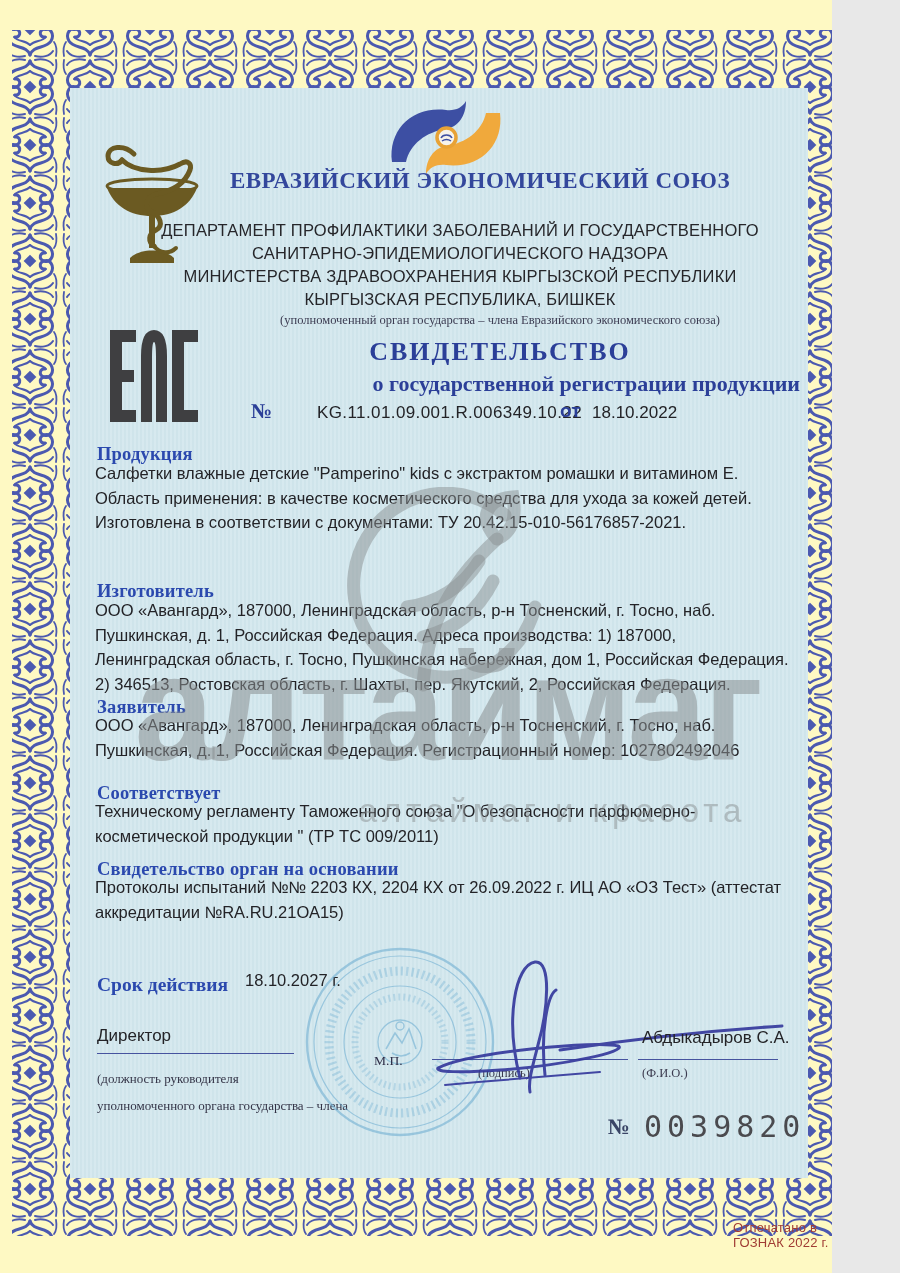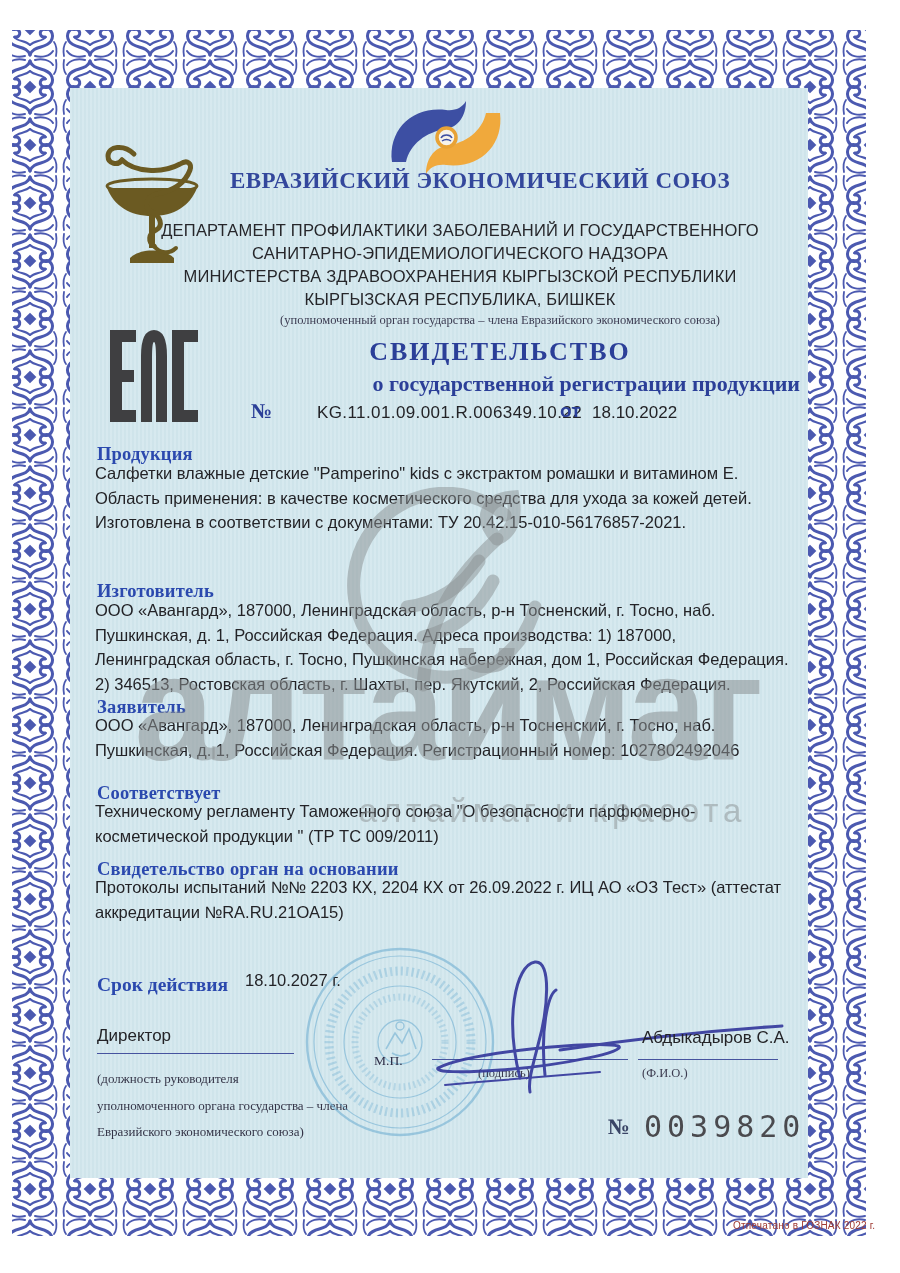--- a/index.html
+++ b/index.html
@@ -1,16 +1,16 @@
 <!DOCTYPE html>
 <html><head>
 <meta charset="utf-8">
 <style>
   html,body{margin:0;padding:0;background:#e8e8e8;}
-  .page{position:relative;width:900px;height:1273px;background:#ffffff;
+  .page{position:relative;width:832px;height:1273px;background:#fef9c3;
         font-family:"Liberation Sans",sans-serif;overflow:hidden;}
   .abs{position:absolute;}
   .panel{position:absolute;left:70px;top:88px;width:738px;height:1090px;
          background:#d4e8ee;
          background-image:repeating-linear-gradient(90deg,rgba(255,255,255,.06) 0 2px,rgba(0,70,100,.025) 2px 4px);}
   
   .union-title{left:150px;top:168px;width:660px;text-align:center;
     font-family:"Liberation Serif",serif;font-weight:bold;font-size:23px;
     color:#33479c;letter-spacing:.5px;}
   .org-block{left:110px;top:219px;width:700px;text-align:center;
@@ -54,21 +54,21 @@
   .sign-caption{left:478px;top:1066px;font-family:"Liberation Serif",serif;
     font-size:12.5px;color:#3c3c50;}
   .signer-name{left:642px;top:1028px;font-size:17px;color:#232327;}
   .fio-caption{left:642px;top:1066px;font-family:"Liberation Serif",serif;
     font-size:12.5px;color:#3c3c50;}
   
   .blank-num-label{left:608px;top:1114px;font-family:"Liberation Serif",serif;
     font-weight:bold;font-size:22px;color:#3a4566;}
   .blank-num{left:644px;top:1109px;font-family:"DejaVu Sans Mono",monospace;
     font-size:30px;color:#4a4a4e;letter-spacing:5px;}
-  .printer-note{left:733px;top:1220px;font-size:10px;color:#a03c34;letter-spacing:.2px;}
+  .printer-note{left:733px;top:1220px;font-size:13px;color:#a03c34;letter-spacing:.2px;}
   
   .wm-brand{left:75px;top:628px;width:745px;text-align:center;
     font-weight:bold;font-size:150px;line-height:160px;letter-spacing:-3px;
     color:rgba(138,143,145,.55);transform:scaleX(.95);}
   .wm-tagline{left:300px;top:792px;width:505px;text-align:center;
     font-size:33px;letter-spacing:5px;color:rgba(138,143,145,.5);}
 </style>
 </head>
 <body>
 
@@ -160,21 +160,20 @@
   <div class="sec-body body-basis">Протоколы испытаний №№ 2203 КХ, 2204 КХ от 26.09.2022 г. ИЦ АО «ОЗ Тест» (аттестат аккредитации №RA.RU.21ОА15)</div>
 
   <div class="abs validity-label">Срок действия</div>
   <div class="abs validity-date">18.10.2027 г.</div>
 
   <div class="abs director">Директор</div>
   <div class="rule rule-director"></div>
   <div class="abs position-notes">
     <div>(должность руководителя</div>
     <div>уполномоченного органа государства – члена</div>
-    <div>Евразийского экономического союза)</div>
   </div>
 
   <svg class="abs" style="left:300px;top:945px;" width="200" height="195" viewBox="0 0 200 195">
     <g stroke="#69abd0" fill="none" opacity="0.55">
       <circle cx="100" cy="97" r="93" stroke-width="2.4"></circle>
       <circle cx="100" cy="97" r="86" stroke-width="1.2"></circle>
       <circle cx="100" cy="97" r="56" stroke-width="1.2"></circle>
       <circle cx="100" cy="97" r="71" stroke-width="9" stroke-dasharray="2.2 3.2" opacity="0.65"></circle>
       <circle cx="100" cy="97" r="45" stroke-width="7" stroke-dasharray="2 3" opacity="0.55"></circle>
       <circle cx="100" cy="97" r="22" stroke-width="1.3"></circle>

